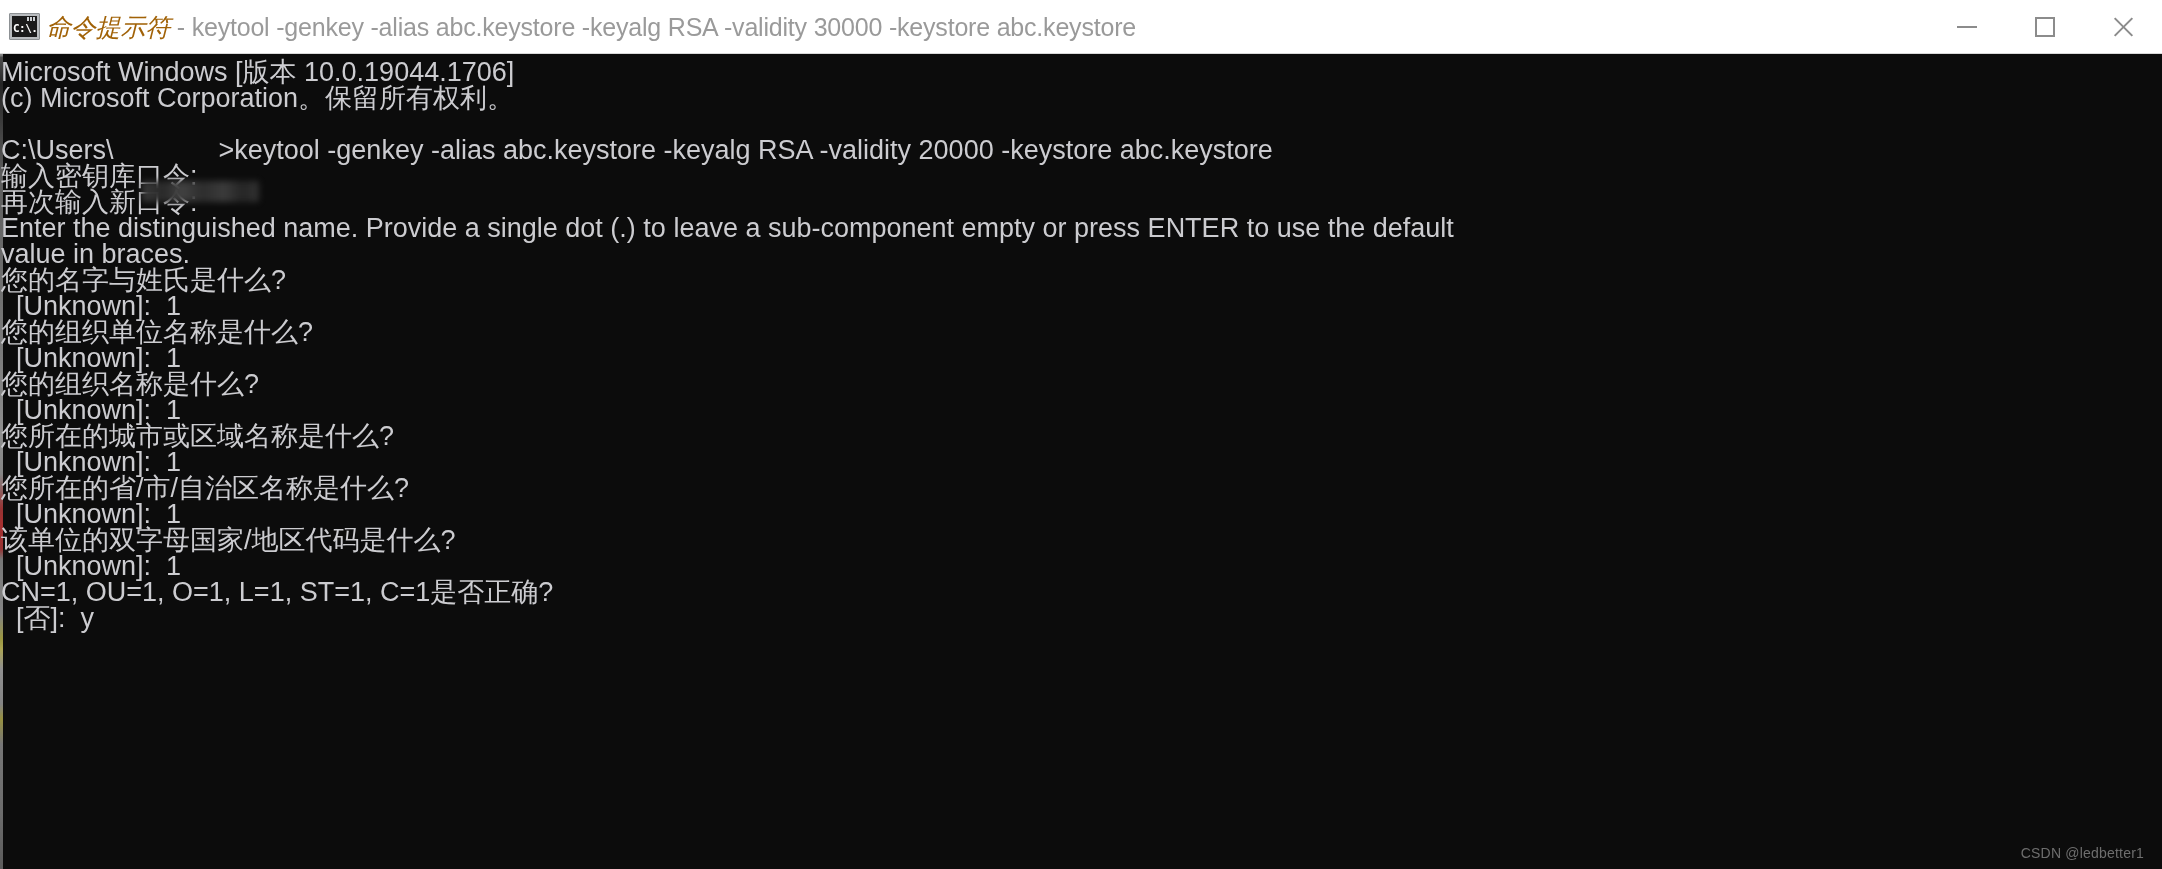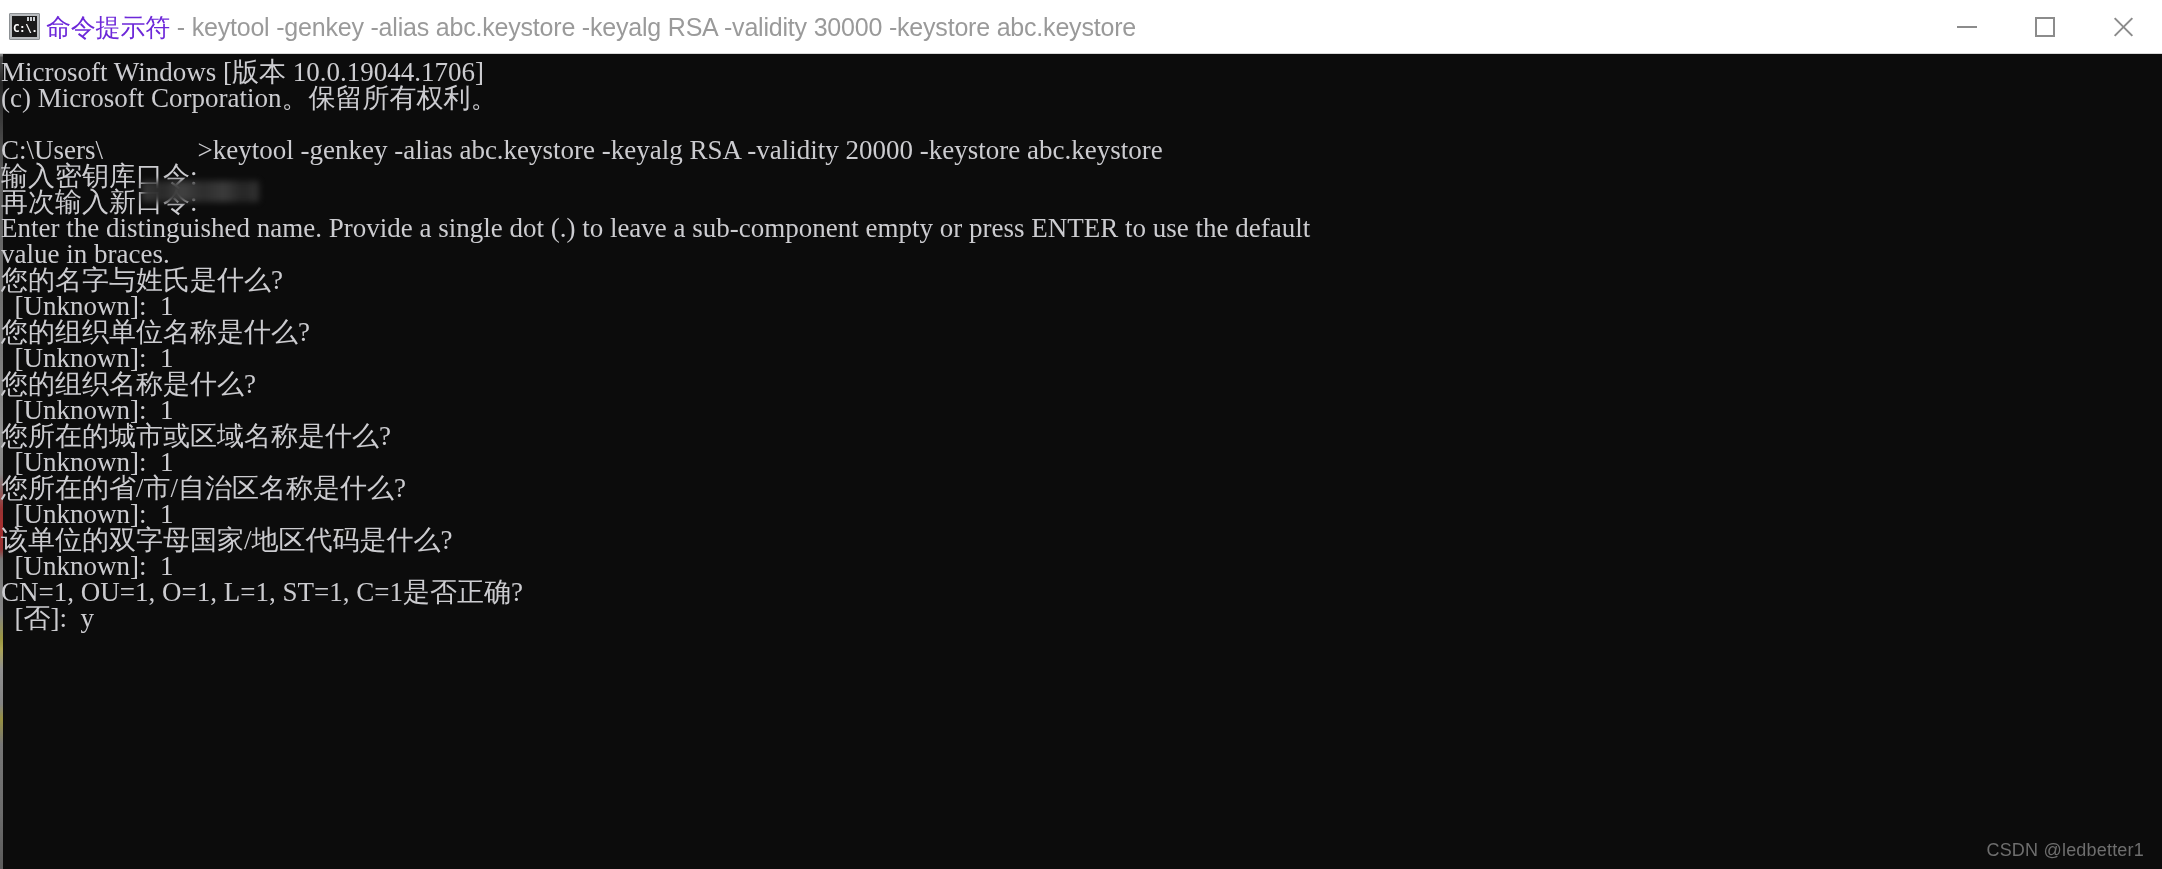--- a/index.html
+++ b/index.html
@@ -87,21 +87,22 @@
   #titlebar-title {
     font-family: "Liberation Sans", sans-serif;
     font-size: 25px;
     color: #9a9a9a;
     white-space: nowrap;
     overflow: hidden;
     letter-spacing: -0.2px;
     line-height: 30px;
   }
   #titlebar-title .tb-app {
-    color: #6d28d9;
+    color: #a16207;
+    font-style: italic;
   }
 
   
   #titlebar-controls {
     display: flex;
     align-items: stretch;
     height: 54px;
     flex: 0 0 auto;
   }
   .wc-btn {
@@ -151,21 +152,21 @@
     height: 815px;
     background: #0c0c0c;
     box-sizing: border-box;
     overflow: hidden;
   }
   #console-text {
     position: absolute;
     left: 0;
     top: 0;
     color: #ccccd0;
-    font-family: Liberation Serif, serif;
+    font-family: Liberation Sans, sans-serif;
     font-size: 27px;
     line-height: 26px;
     white-space: pre;
     letter-spacing: 0px;
     padding-left: 1px;
     padding-top: 5px;
   }
   .line {
     height: 26px;
     white-space: pre;
@@ -210,21 +211,21 @@
        #6a6a6a 815px);
     opacity: 0.85;
   }
 
   
   #watermark {
     position: absolute;
     right: 18px;
     bottom: 8px;
     font-family: "Liberation Sans", sans-serif;
-    font-size: 18px;
+    font-size: 14px;
     color: #6e6e6e;
     letter-spacing: 0.2px;
   }
 </style>
 </head>
 <body>
 
 <div id="window">
 
   <div id="titlebar">

